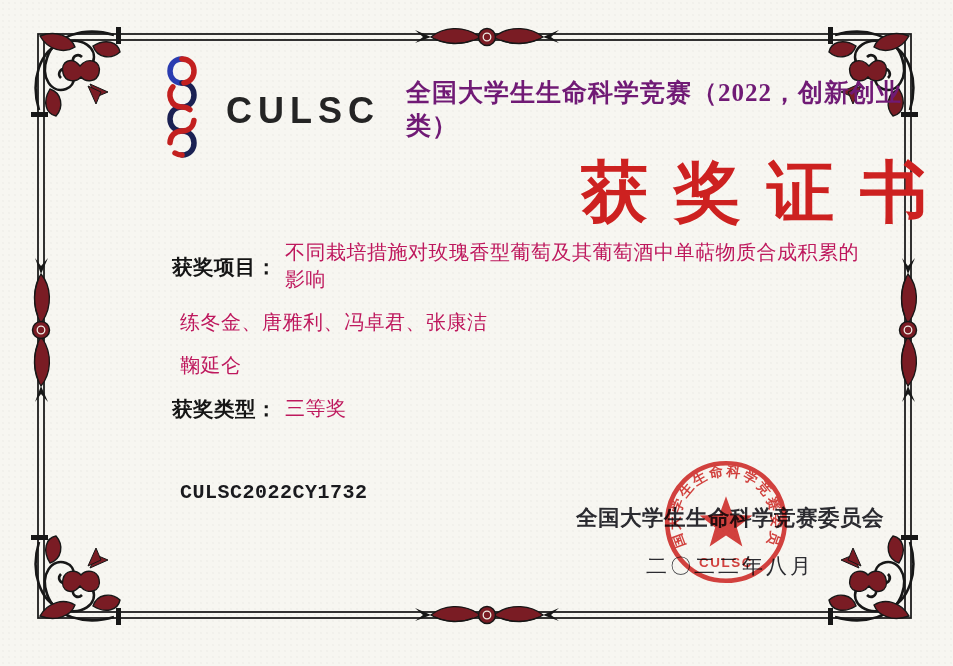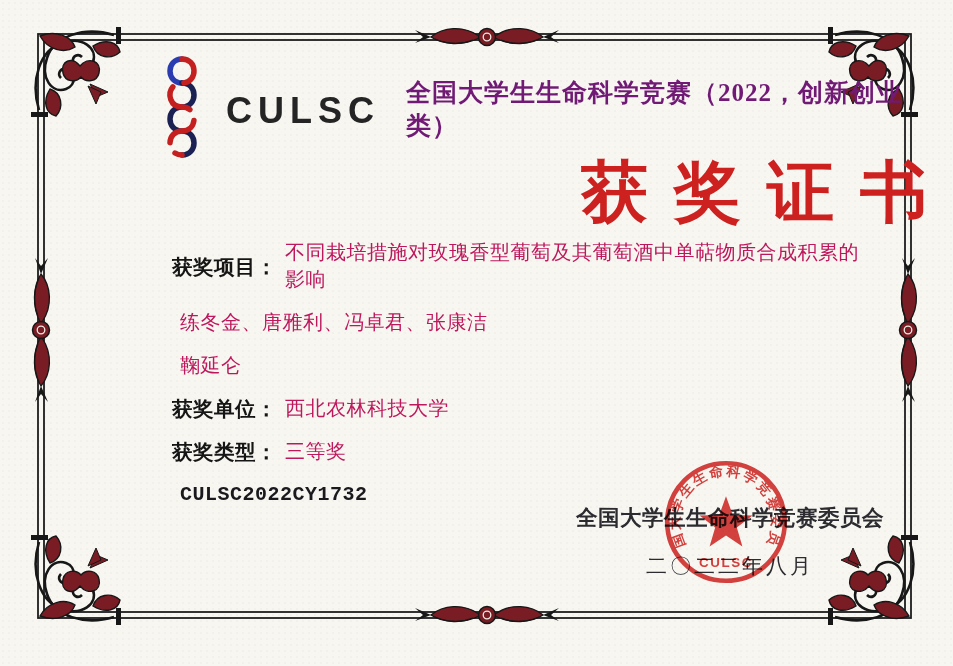--- a/index.html
+++ b/index.html
@@ -38,21 +38,21 @@
   .field-label{
     font-weight:700;font-size:20.5px;color:#151515;letter-spacing:0.5px;
     white-space:pre;font-family:"Liberation Sans",sans-serif;flex:0 0 auto;
   }
   .field-value{
     font-size:20px;color:#be185d;margin-left:8px;letter-spacing:0.5px;
     font-family:"Liberation Serif",serif;
   }
   .field-row.cert-no .field-value{
     font-family:"Liberation Mono",monospace;font-weight:700;
-    font-size:20px;letter-spacing:0.5px;color:#1a1a1e;
+    font-size:20px;letter-spacing:0.5px;color:#1a1a1e;margin-top:41px;
   }
   
   .footer-sign{position:absolute;left:576px;top:503px;width:308px;text-align:center;z-index:2;}
   .issuer{font-size:21.5px;font-weight:600;color:#2b2b30;letter-spacing:0.5px;}
   .issue-date{margin-top:20px;font-size:21px;color:#2b2b30;letter-spacing:3px;}
   
   .seal{
     position:absolute;left:660px;top:456px;width:132px;height:132px;z-index:3;
     opacity:0.85;mix-blend-mode:multiply;
   }
@@ -118,24 +118,20 @@
     <span class="field-label">获奖项目：</span>
     <span class="field-value">不同栽培措施对玫瑰香型葡萄及其葡萄酒中单萜物质合成积累的影响</span>
   </div>
   <div class="field-row">
     <span class="field-value">练冬金、唐雅利、冯卓君、张康洁</span>
   </div>
   <div class="field-row">
     <span class="field-value">鞠延仑</span>
   </div>
   <div class="field-row">
-    <span class="field-label">获奖单位：</span>
-    <span class="field-value">西北农林科技大学</span>
-  </div>
-  <div class="field-row">
     <span class="field-label">获奖类型：</span>
     <span class="field-value">三等奖</span>
   </div>
   <div class="field-row cert-no">
     <span class="field-value">CULSC2022CY1732</span>
   </div>
 </div>
 
 <div class="footer-sign">
   <div class="issuer">全国大学生生命科学竞赛委员会</div>

